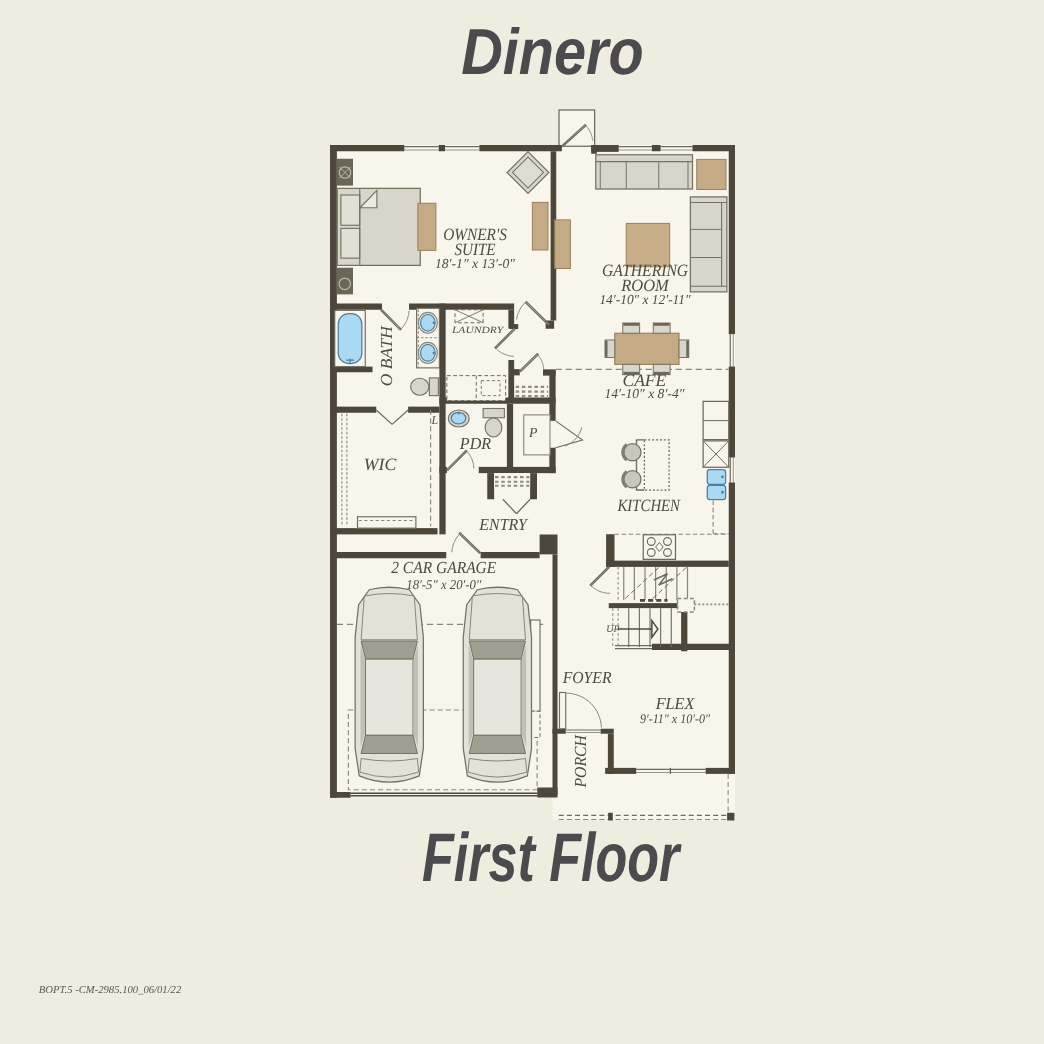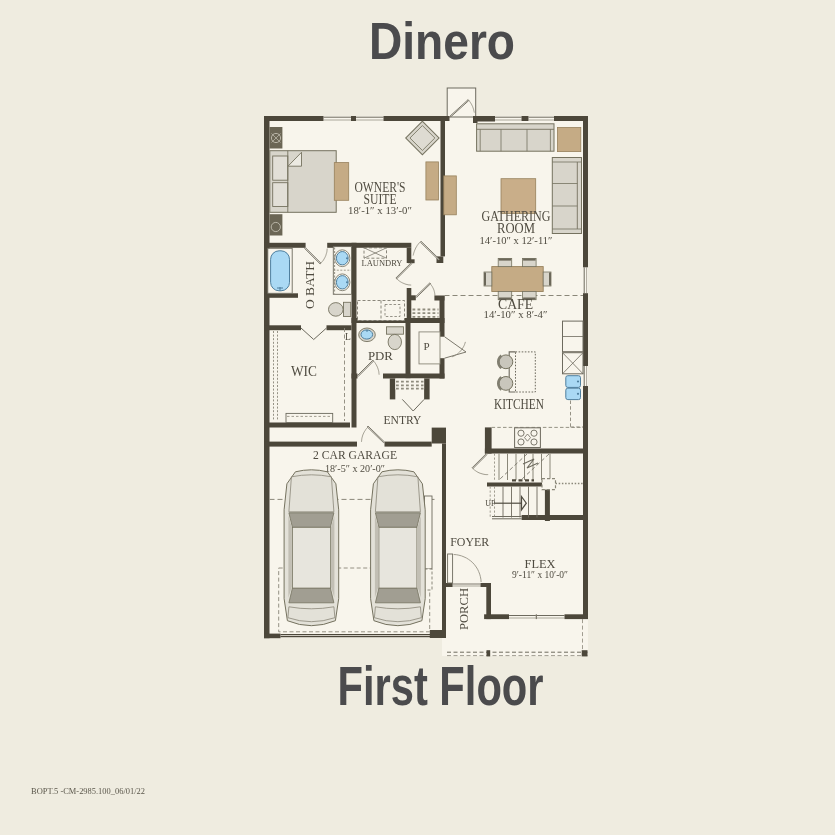--- a/index.html
+++ b/index.html
@@ -1,16 +1,16 @@
 <!DOCTYPE html>
 <html><head>
 <meta charset="utf-8">
 <style>
 html,body{margin:0;padding:0;background:#efece0;}
-.page{position:relative;width:835px;height:835px;background:#15803d;overflow:hidden;}
+.page{position:relative;width:835px;height:835px;background:#15803d;overflow:hidden;font-style:italic;}
 text{font-family:"Liberation Serif",serif;}
 .ttl{font-family:"Liberation Sans",sans-serif;font-weight:bold;fill:#4b4b4d;}
 </style>
 </head>
 <body>
 <div class="page">
 <svg width="835" height="835" viewBox="0 0 835 835">
 
 <rect x="0" y="0" width="835" height="835" fill="#efece0"></rect>
 

